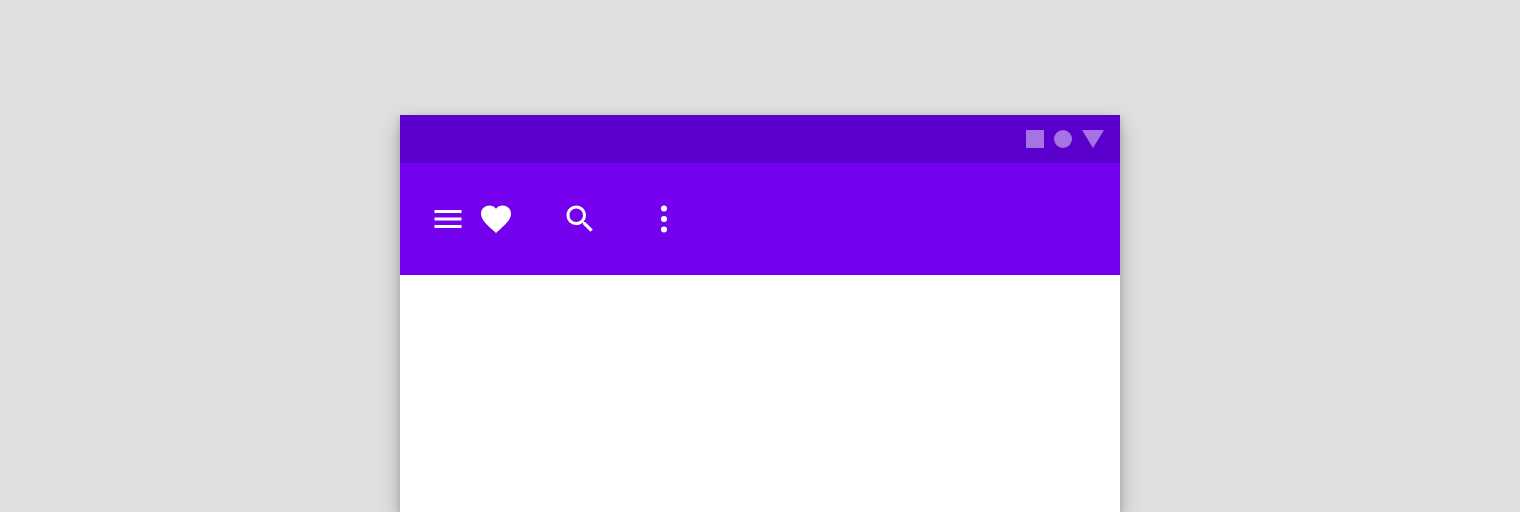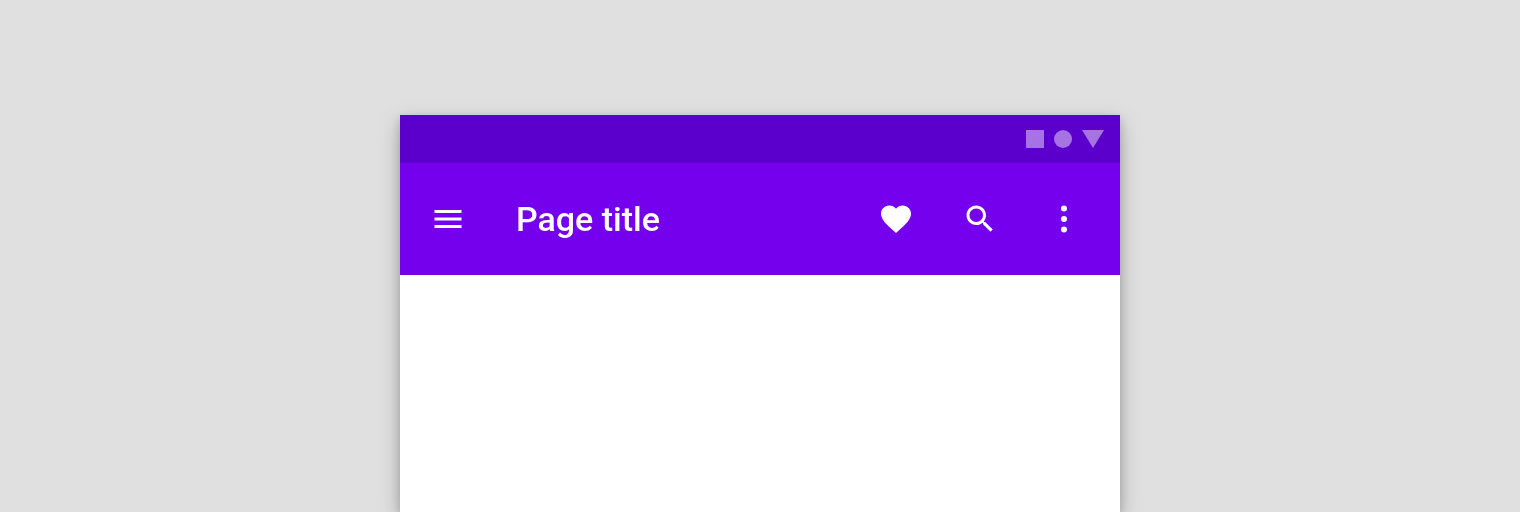--- a/index.html
+++ b/index.html
@@ -112,23 +112,20 @@
     <div class="nav-icon">
       <span>
         <svg width="36" height="36" viewBox="0 0 24 24" fill="#ffffff">
           <rect x="3" y="6" width="18" height="2"></rect>
           <rect x="3" y="11" width="18" height="2"></rect>
           <rect x="3" y="16" width="18" height="2"></rect>
         </svg>
       </span>
     </div>
 
-    <div class="title-area">
-      <span class="page-title">Page title</span>
-    </div>
 
     <div class="actions">
 
       <div class="action-btn">
         <span>
           <svg width="36" height="36" viewBox="0 0 24 24" fill="#ffffff">
             <path d="M12 21.35l-1.45-1.32C5.4 15.36 2 12.28 2 8.5 2 5.42 4.42 3 7.5 3c1.74 0 3.41.81 4.5 2.09C13.09 3.81 14.76 3 16.5 3 19.58 3 22 5.42 22 8.5c0 3.78-3.4 6.86-8.55 11.54L12 21.35z"></path>
           </svg>
         </span>
       </div>

